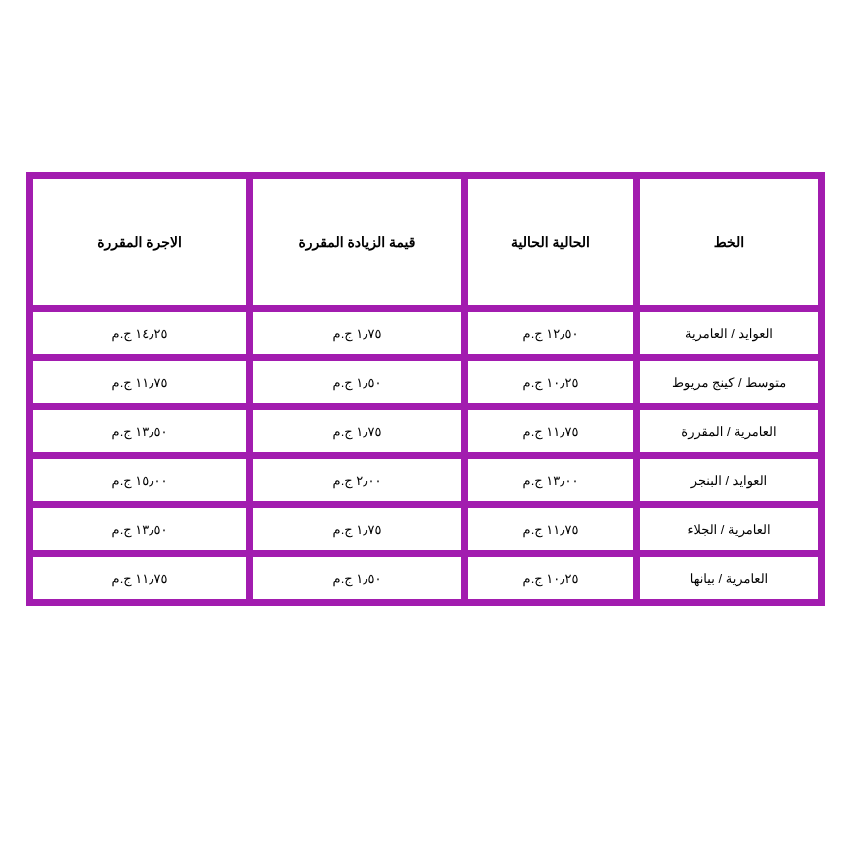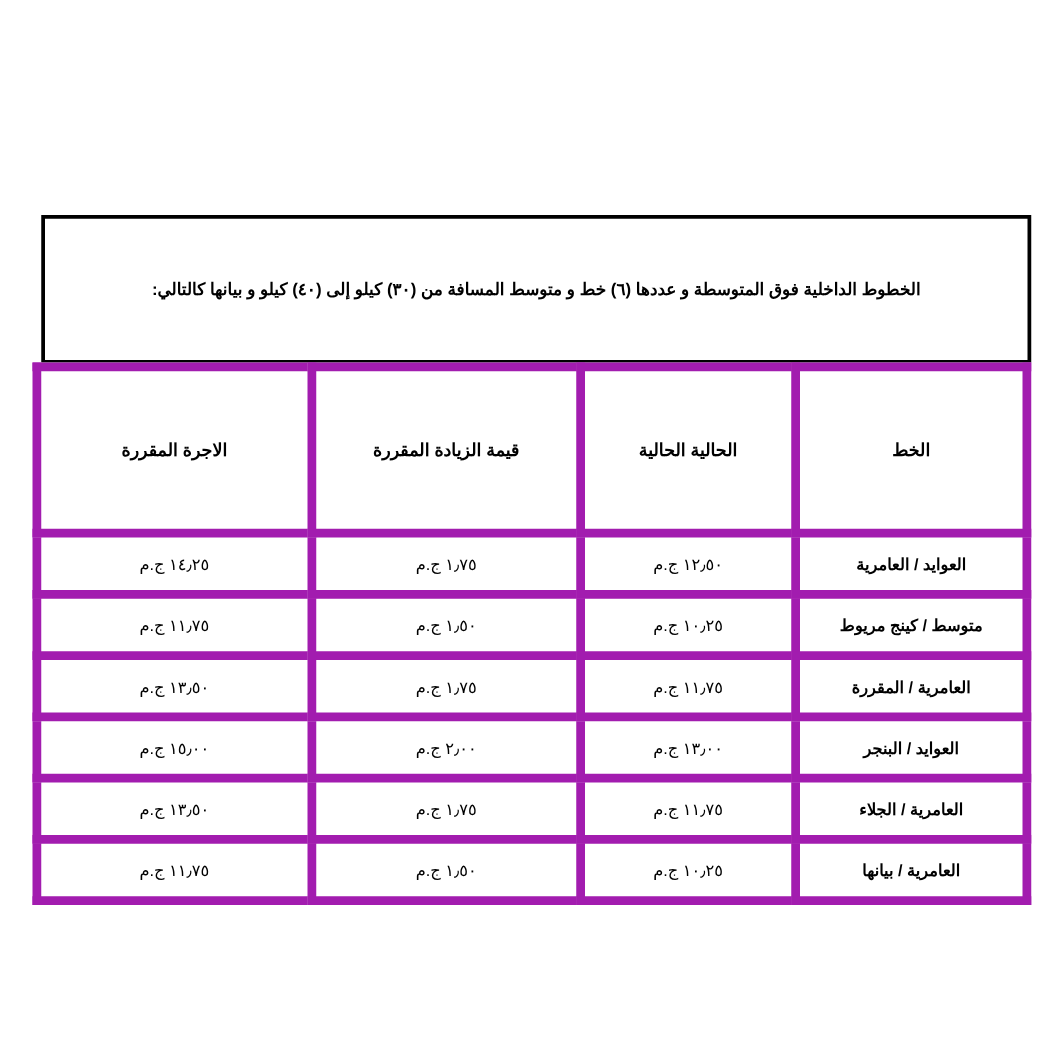--- a/index.html
+++ b/index.html
@@ -57,41 +57,38 @@
   table.fare-table thead th {
     height: 126px;
     font-weight: bold;
     font-size: 14px;
   }
   table.fare-table tbody td {
     height: 42px;
     font-size: 13px;
   }
   table.fare-table tbody td.route-cell {
-    font-weight: bold;
+    font-weight: normal;
   }
 
   
   table.fare-table {
     border: 3px solid #000000;
   }
 
   col.c-line  { width: 185px; }
   col.c-cur   { width: 172px; }
   col.c-inc   { width: 215px; }
   col.c-new   { width: 220px; }
 </style>
 </head>
 <body>
 
 <div class="doc-wrap">
 
-  <div class="title-box">
-    <div class="title-text">الخطوط الداخلية فوق المتوسطة و عددها (٦) خط و متوسط المسافة من (٣٠) كيلو إلى (٤٠) كيلو و بيانها كالتالي:</div>
-  </div>
 
   <table class="fare-table">
     <colgroup>
       <col class="c-line">
       <col class="c-cur">
       <col class="c-inc">
       <col class="c-new">
     </colgroup>
     <thead>
       <tr>

